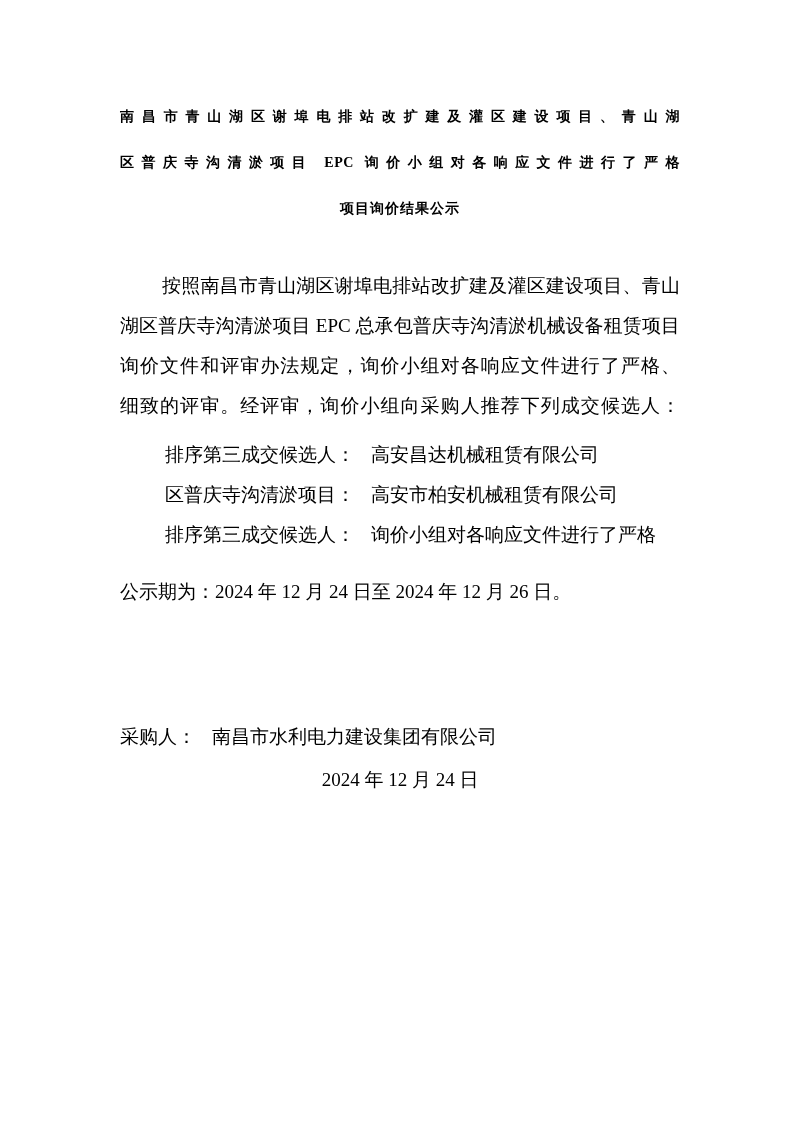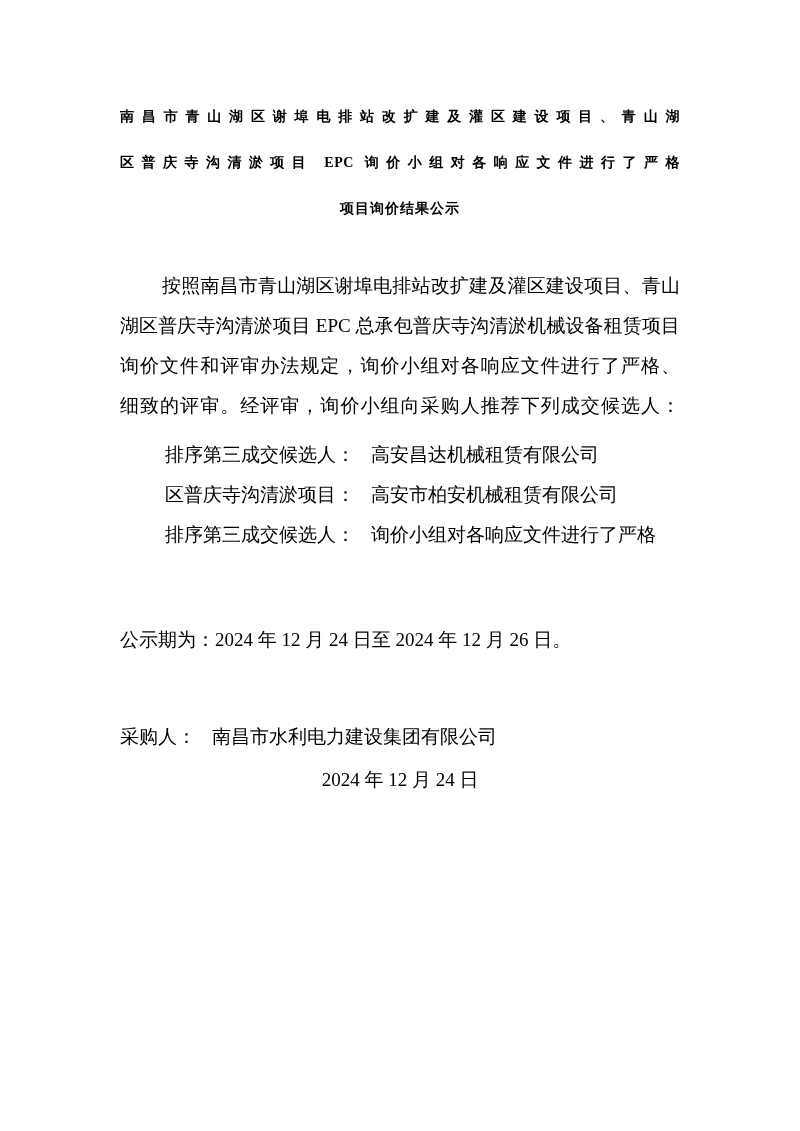--- a/index.html
+++ b/index.html
@@ -44,21 +44,21 @@
     line-height: 40px;
   }
   .paragraph { top: 266px; }
   .paragraph .indent { text-indent: 42px; }
   .candidates { top: 435px; }
   .candidate-row {
     padding-left: 45px;
     white-space: nowrap;
   }
   .candidate-row .company { margin-left: 16px; text-align: right; }
-  .publicity { top: 620px; white-space: nowrap; }
+  .publicity { top: 572px; white-space: nowrap; }
   .closing-purchaser {
     top: 717px;
     text-align: left;
     white-space: nowrap;
   }
   .closing-purchaser .name { margin-left: 16px; }
   .closing-date {
     top: 760px;
     text-align: center;
     white-space: nowrap;

